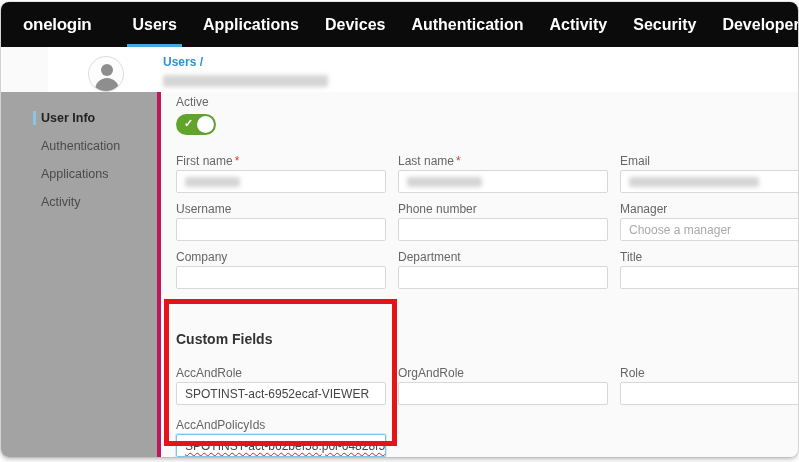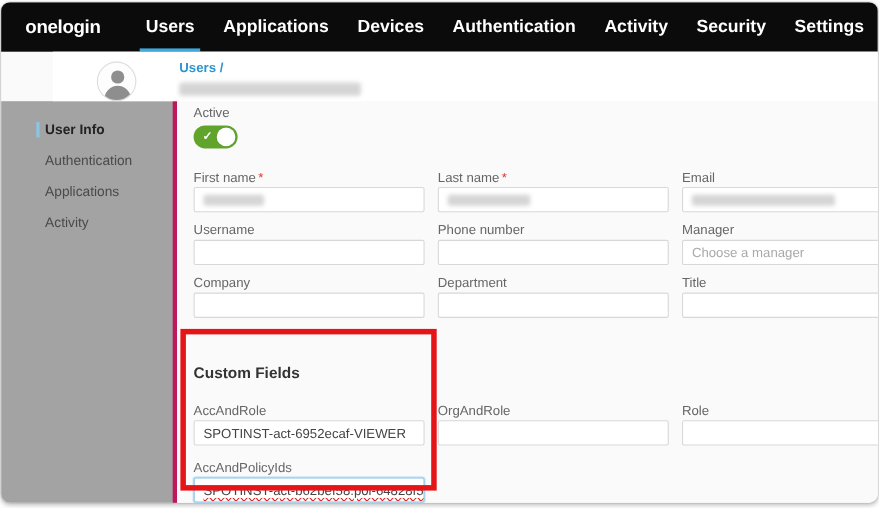--- a/index.html
+++ b/index.html
@@ -83,21 +83,20 @@
 
     <div class="topnav">
       <div class="logo">onelogin</div>
       <div class="nav-items">
         <div class="nav-item active">Users</div>
         <div class="nav-item">Applications</div>
         <div class="nav-item">Devices</div>
         <div class="nav-item">Authentication</div>
         <div class="nav-item">Activity</div>
         <div class="nav-item">Security</div>
-        <div class="nav-item">Settings</div>
         <div class="nav-item">Developers</div>
       </div>
     </div>
 
     <div class="pagehead">
       <div class="avatar"></div>
       <div class="crumbs">
         <a class="crumb-link" href="#">Users /</a>
         <div class="redact crumb-name"></div>
       </div>

